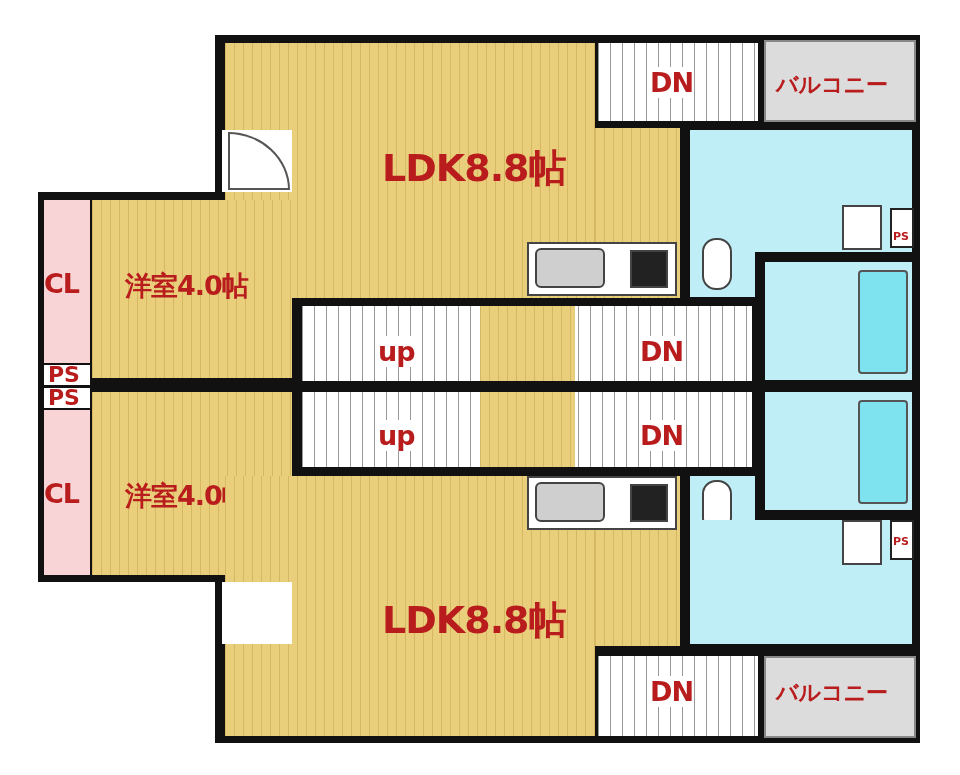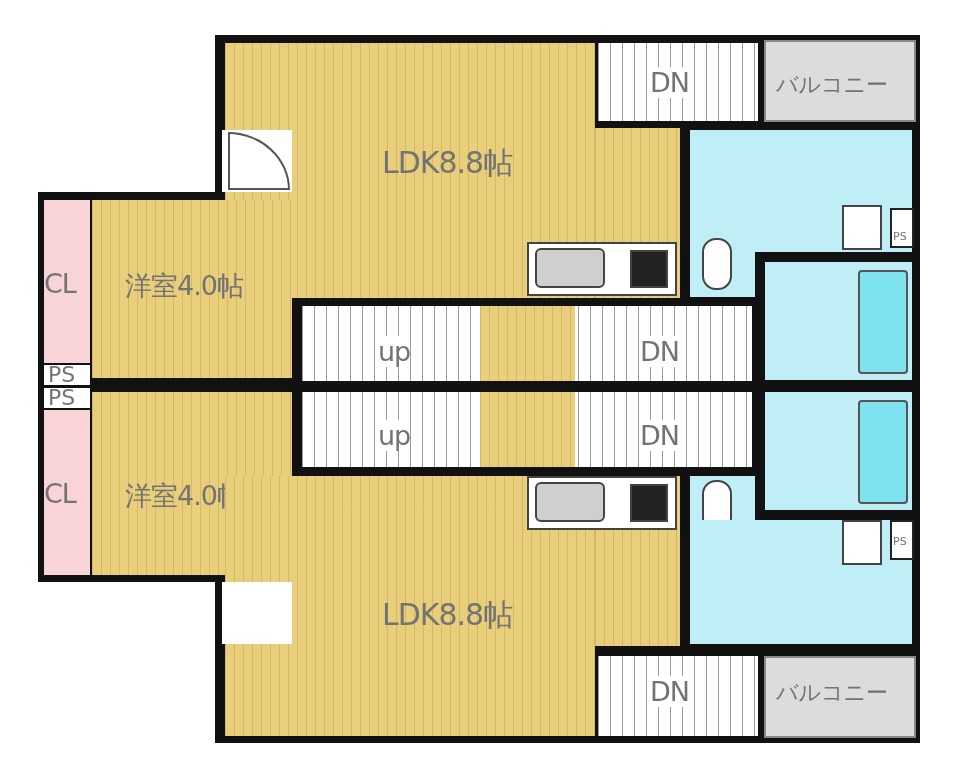--- a/index.html
+++ b/index.html
@@ -4,22 +4,22 @@
 <style>
   html,body{margin:0;padding:0;background:#ffffff;}
   body{width:960px;height:775px;position:relative;overflow:hidden;font-family:"DejaVu Sans","Liberation Sans",sans-serif;}
   .abs{position:absolute;box-sizing:border-box;}
   .wood{background-color:#e9cf7c;background-image:repeating-linear-gradient(90deg, rgba(180,140,50,0.35) 0px, rgba(180,140,50,0.35) 1px, transparent 1px, transparent 9px);}
   .blue{background:#bfeef6;}
   .grey{background:#dcdcdc;}
   .pink{background:#f8d4d6;}
   .white{background:#ffffff;}
   .wall{background:#111;}
-  .label{position:absolute;color:#737373;white-space:nowrap;}
-  .room-lg{font-size:30px;letter-spacing:-1px;}
+  .label{position:absolute;color:#b91c1c;white-space:nowrap;font-weight:bold;}
+  .room-lg{font-size:38px;letter-spacing:-1px;}
   .room-md{font-size:27px;letter-spacing:-1px;}
   .small{font-size:22px;}
   .tiny{font-size:11px;}
   .stairs{background-color:#fff;background-image:repeating-linear-gradient(90deg,#9a9a9a 0px,#9a9a9a 1px,transparent 1px,transparent 12px);}
   .bath{background:#7fe3ef;border:2px solid #555;border-radius:4px;}
   .sink{background:#cfcfcf;border:2px solid #444;border-radius:6px;}
   .stove{background:#222;border:2px solid #444;}
   .counter{background:#fff;border:2px solid #444;}
   .door-arc{border:2px solid #555;border-radius:0 100% 0 0;}
 </style>

